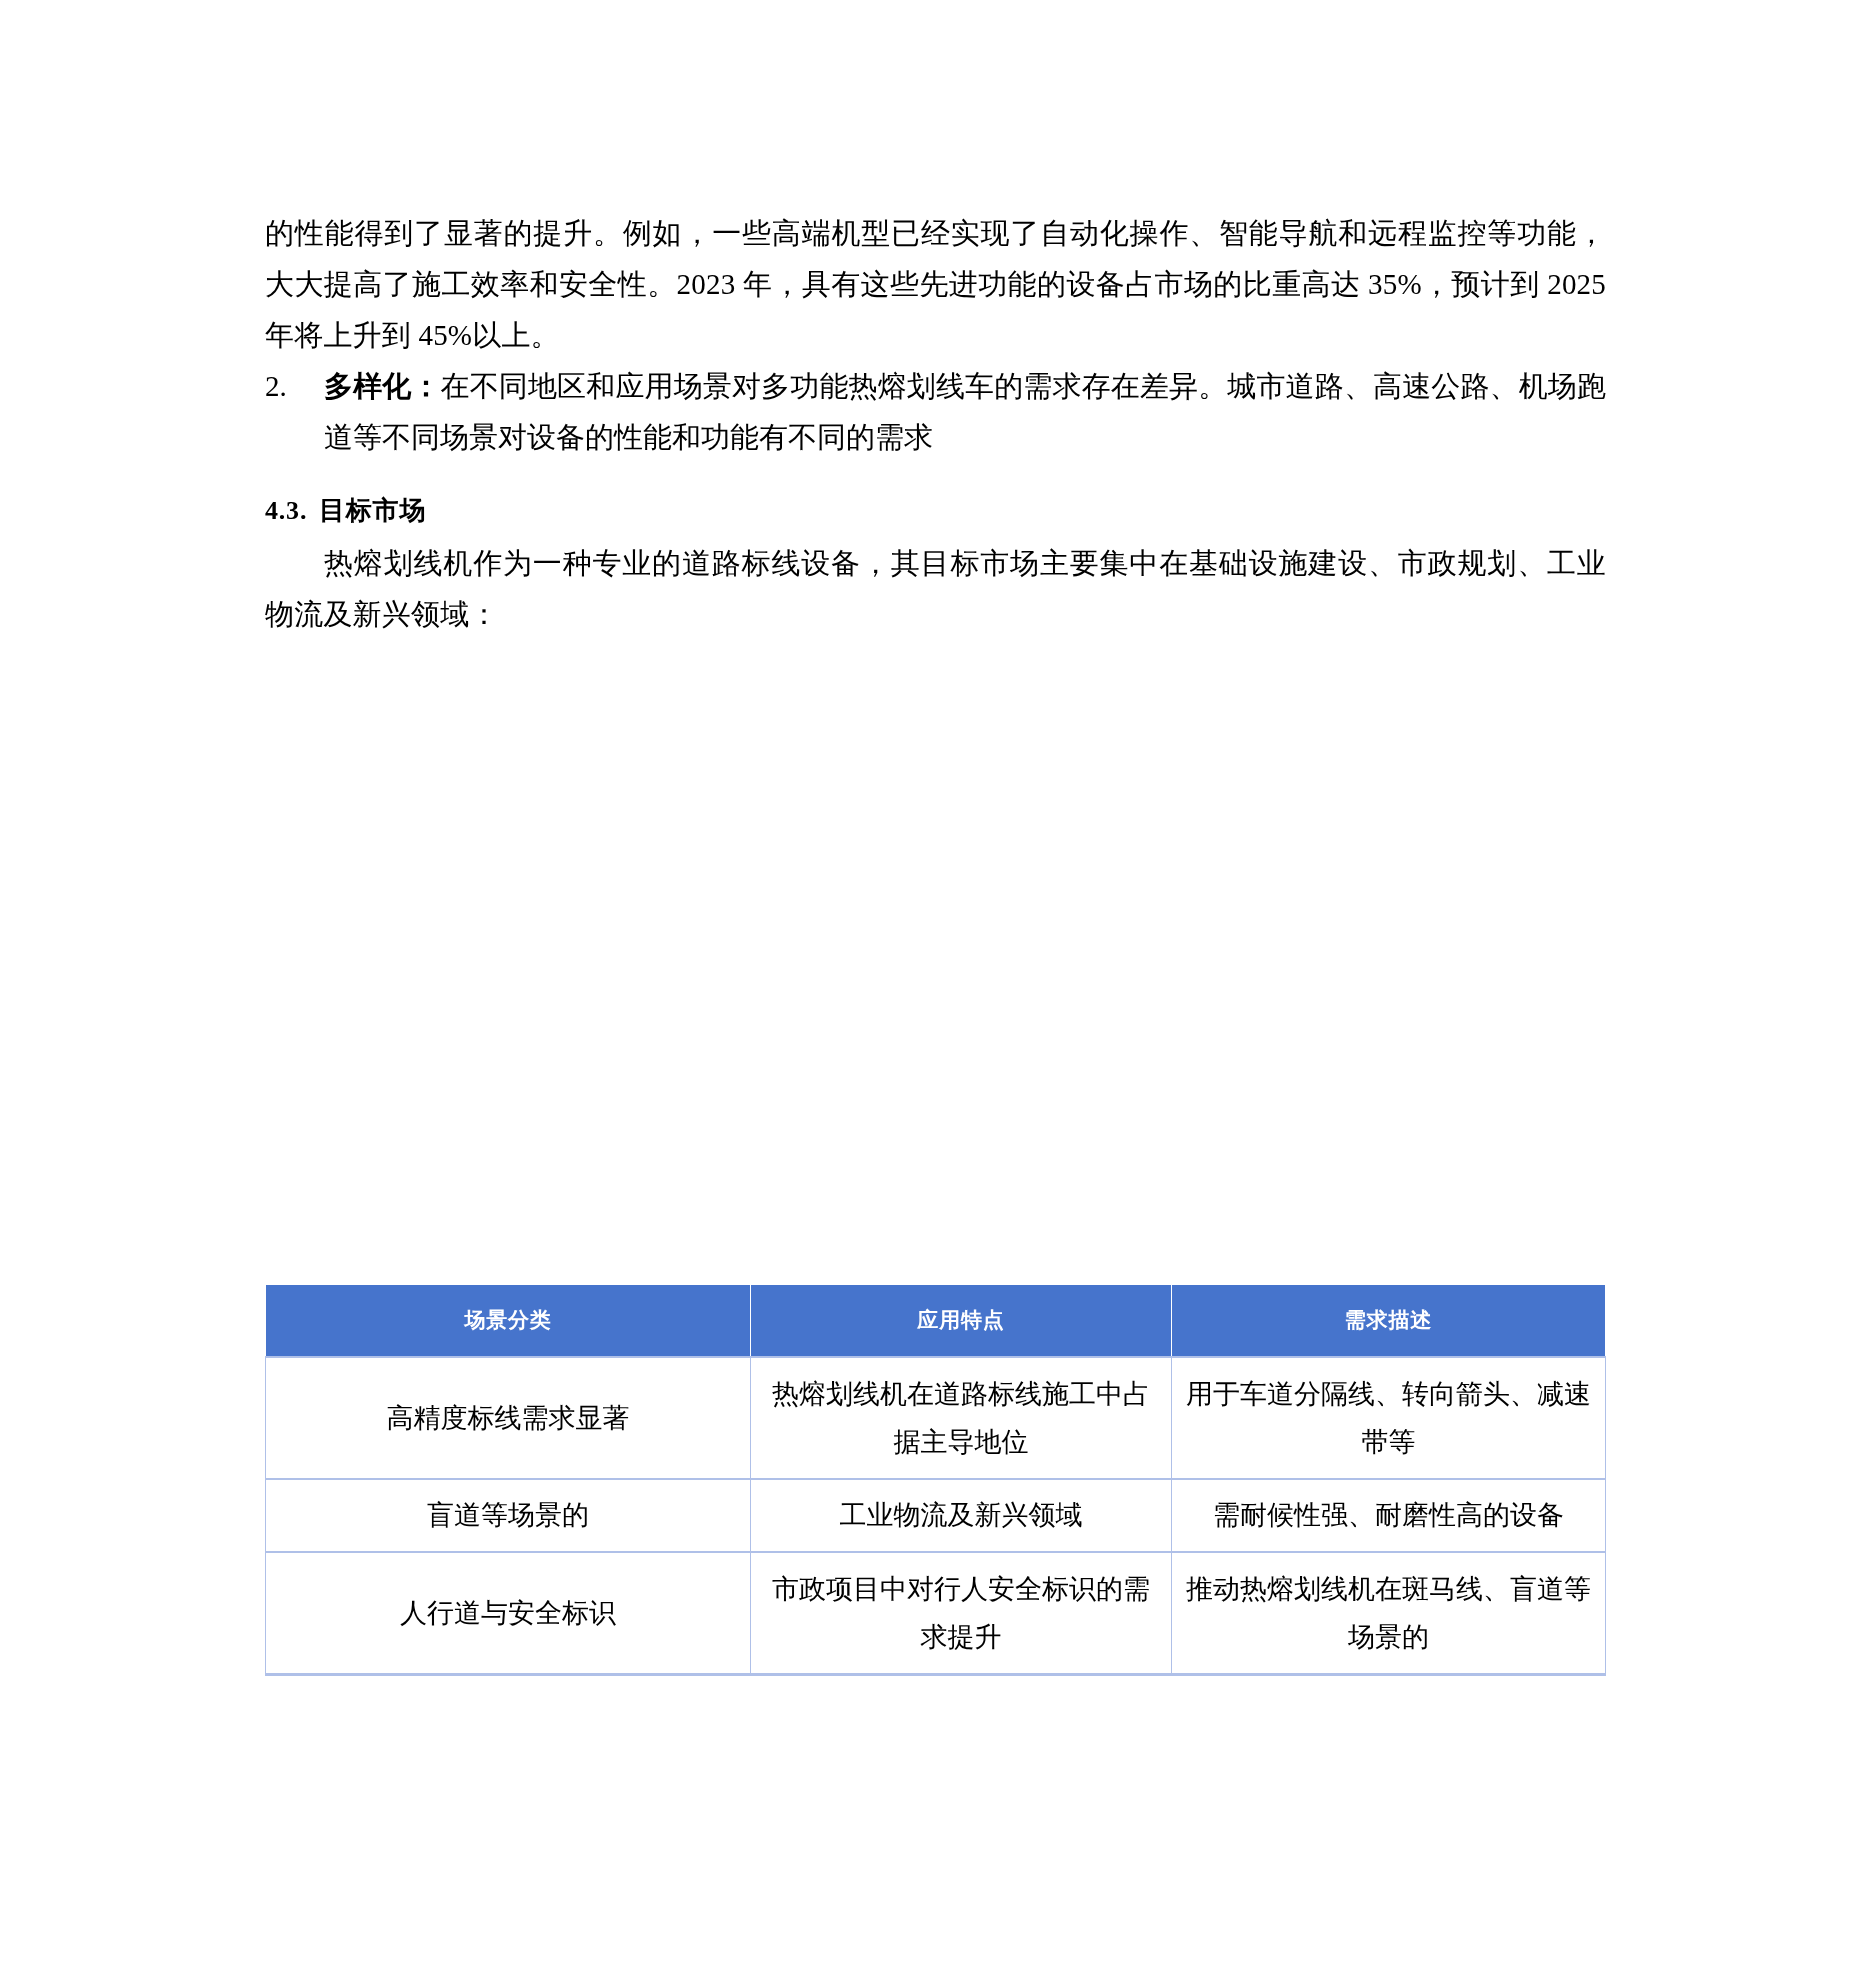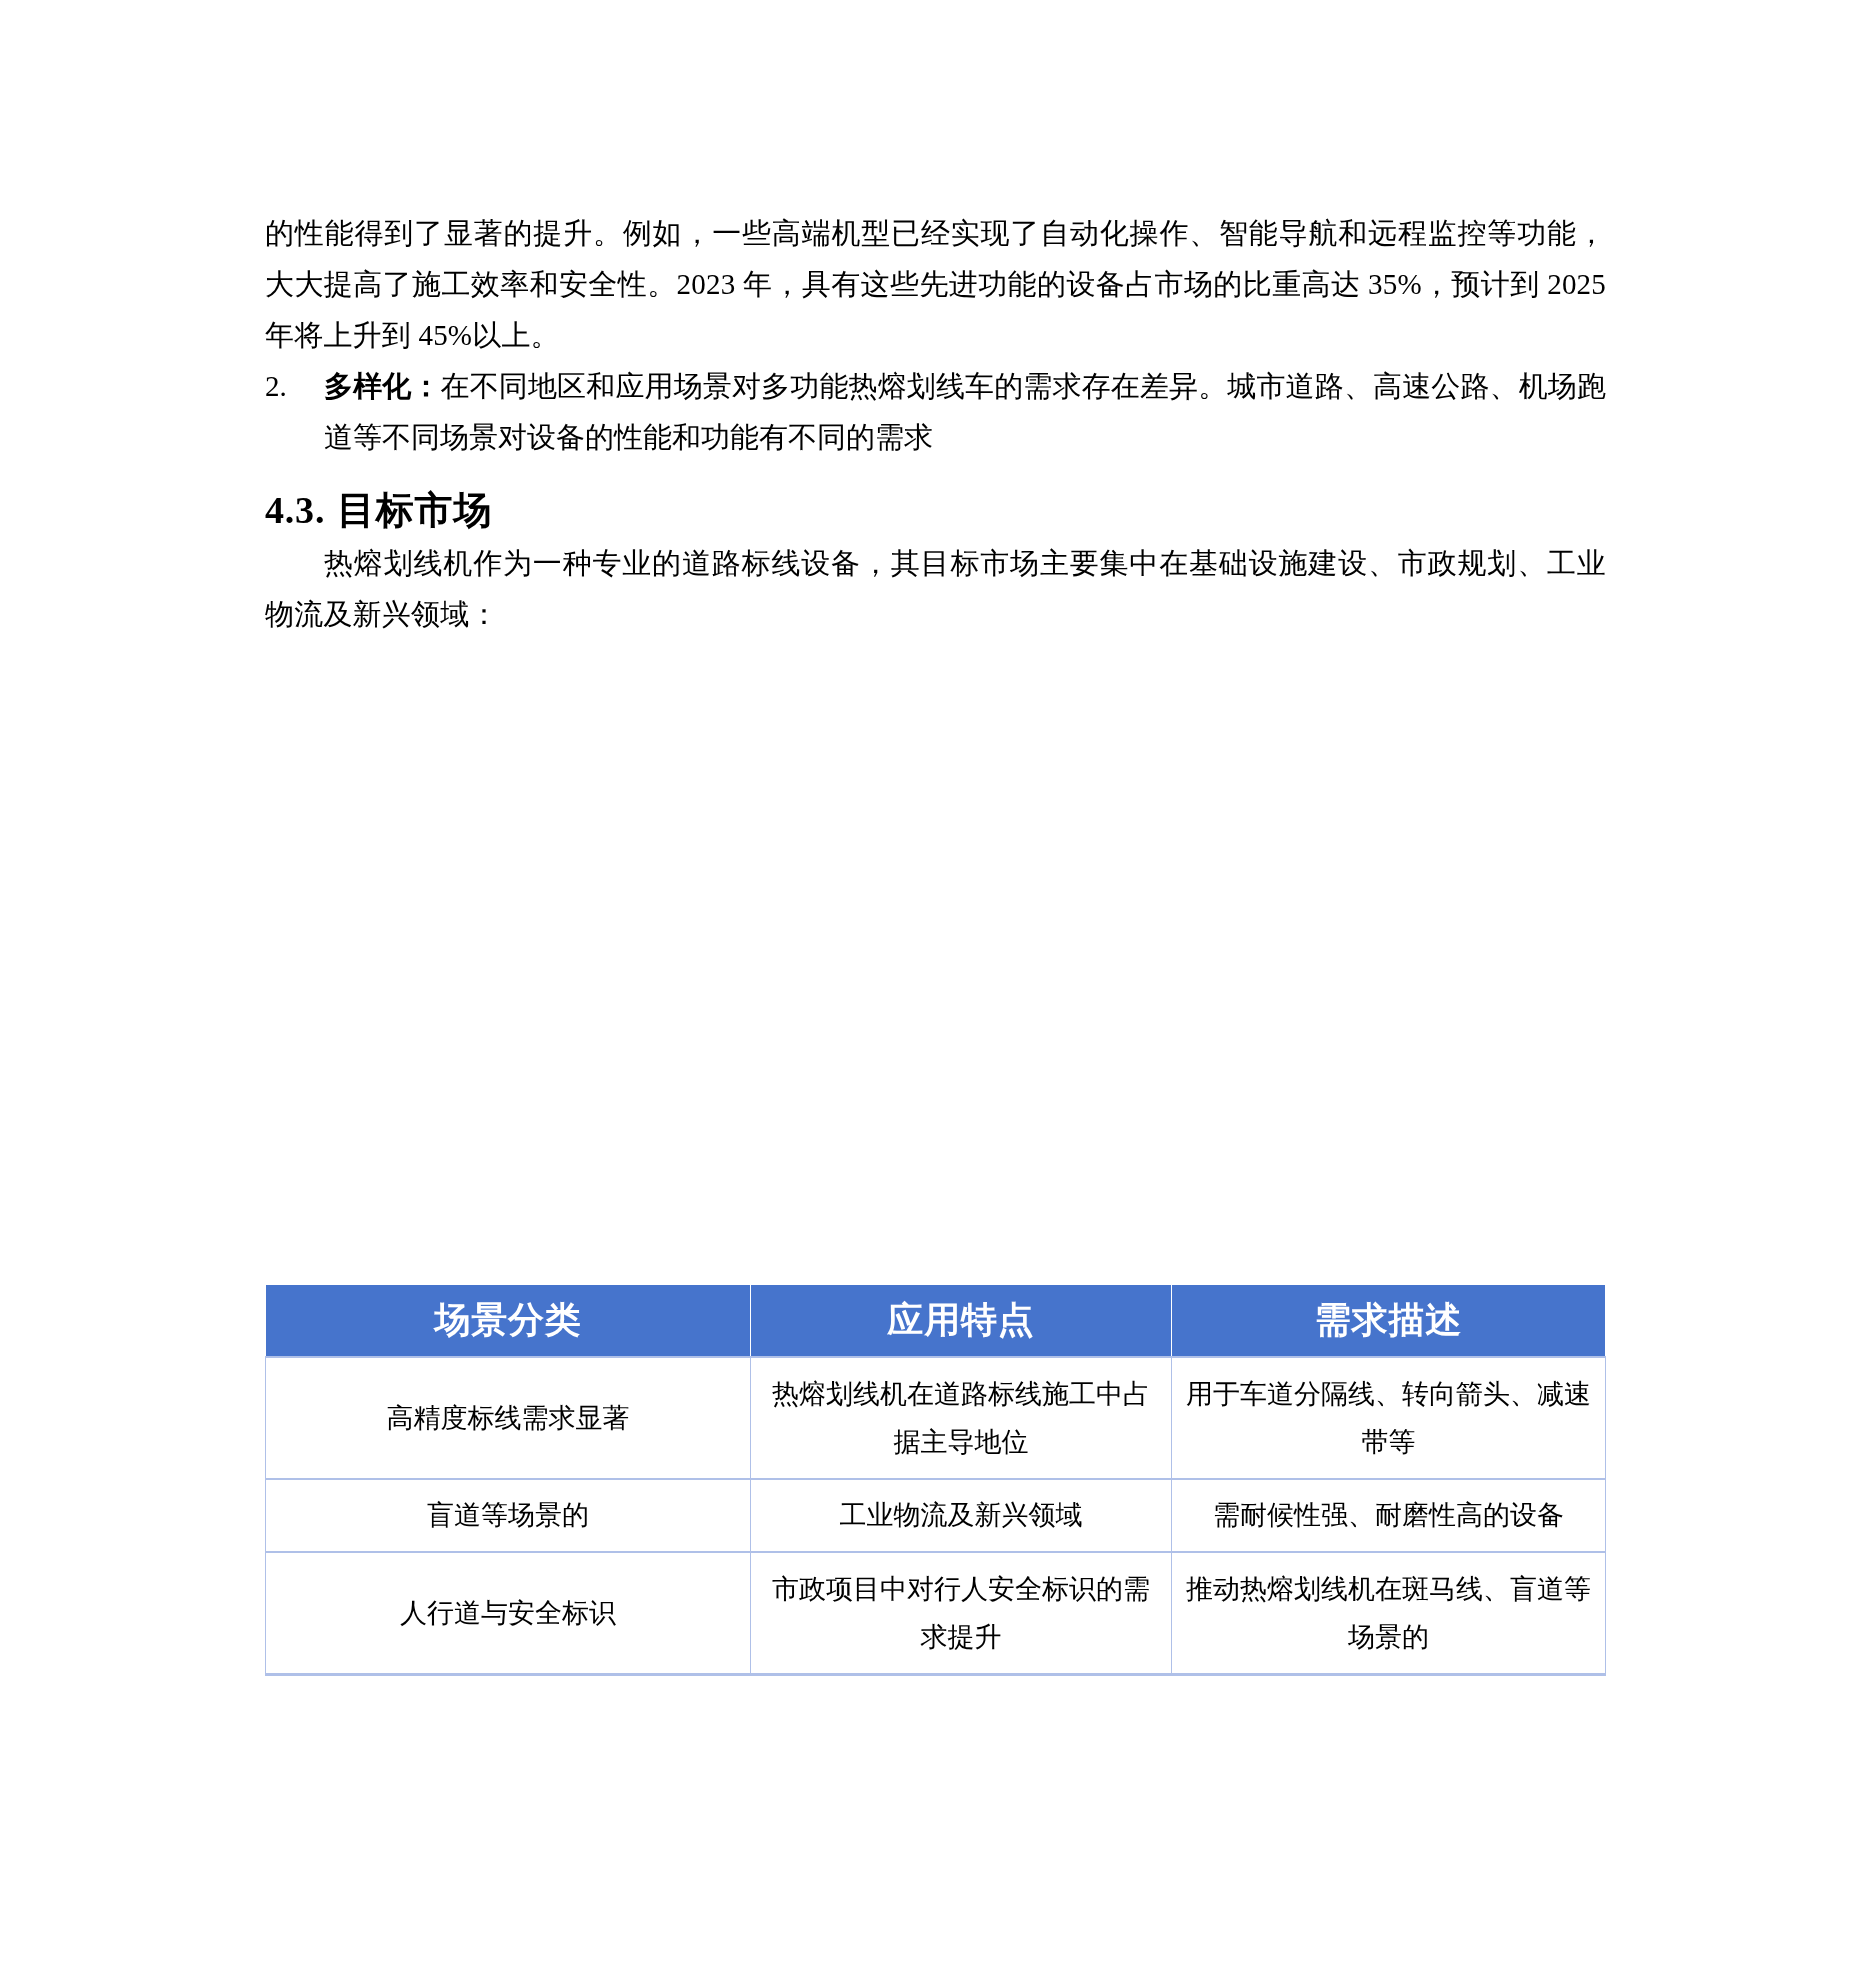--- a/index.html
+++ b/index.html
@@ -90,21 +90,21 @@
     text-align: justify;
     text-justify: inter-ideograph;
   }
   .list-body .lead {
     font-weight: bold;
   }
 
   
   h2.section-heading {
     margin: 20.4px 0 0 0;
-    font-size: 38px;
+    font-size: 26px;
     line-height: 55px;
     font-weight: bold;
     font-family: "Liberation Sans", "DejaVu Sans", sans-serif;
     letter-spacing: 0.8px;
   }
   h2.section-heading .num {
     font-family: "Liberation Serif", "DejaVu Serif", serif;
     font-weight: bold;
     margin-right: 11.8px;
   }
@@ -119,21 +119,21 @@
     table-layout: fixed;
     font-family: "Liberation Serif", "DejaVu Serif", serif;
   }
   table.target-market col.c1 { width: 36.2%; }
   table.target-market col.c2 { width: 31.4%; }
   table.target-market col.c3 { width: 32.4%; }
 
   table.target-market th {
     background: #4674CC;
     color: #ffffff;
-    font-size: 36px;
+    font-size: 21px;
     font-weight: bold;
     line-height: 43px;
     padding: 14px 7.9px;
     text-align: center;
     border: 1.2px solid #ffffff;
     letter-spacing: 0.8px;
   }
   table.target-market td {
     font-size: 27px;
     line-height: 48px;

